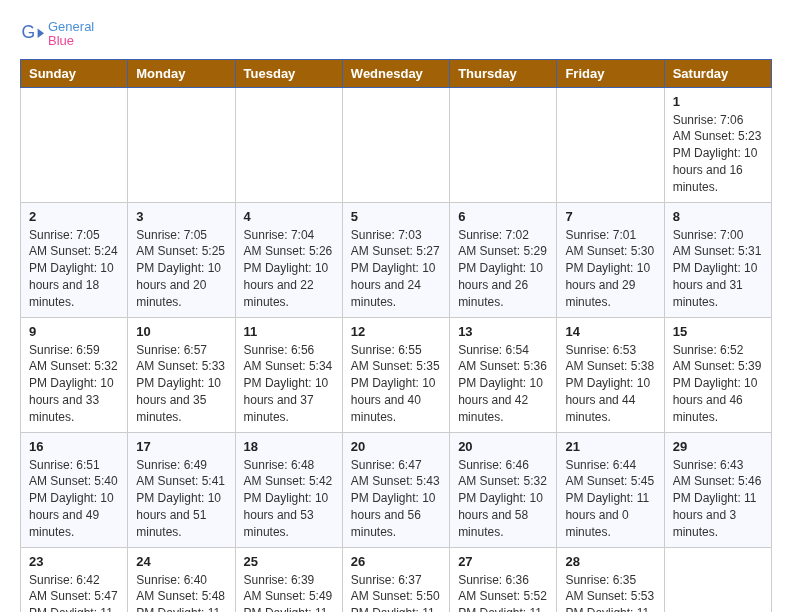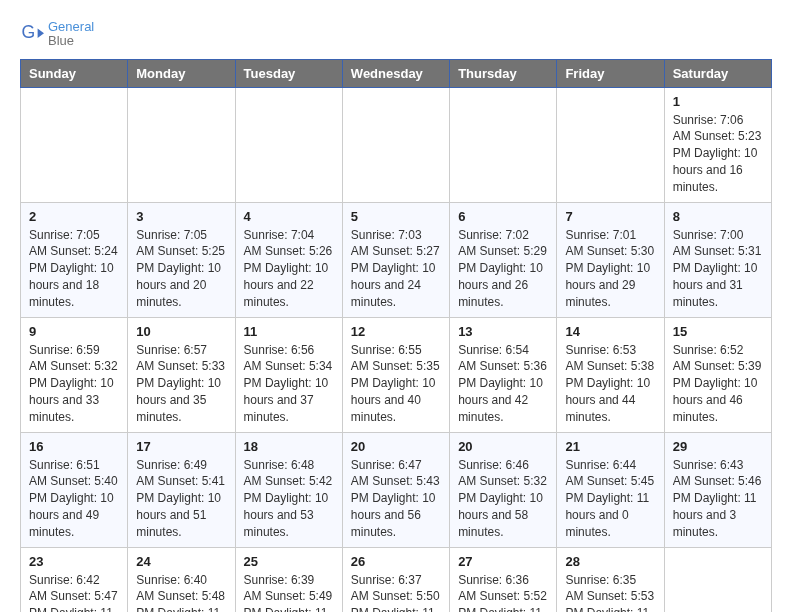--- a/index.html
+++ b/index.html
@@ -45,21 +45,21 @@
     .location-title {
       font-size: 16px;
       color: #555;
     }
     .calendar {
       width: 100%;
       border-collapse: collapse;
       border: 1px solid #ccc;
     }
     .calendar th {
-      background-color: #737373;
+      background-color: #a16207;
       color: #fff;
       font-size: 13px;
       font-weight: bold;
       padding: 6px 8px;
       text-align: left;
       border: 1px solid #3a62b0;
     }
     .calendar td {
       vertical-align: top;
       padding: 6px 8px;
@@ -93,21 +93,21 @@
 <body>
 
 <div class="header-section">
   <div class="logo">
     <svg class="logo-icon" viewBox="0 0 30 30">
       <text x="2" y="20" font-size="22" fill="#4472c4">G</text>
       <polygon points="22,8 30,14 22,20" fill="#4472c4"></polygon>
     </svg>
     <div class="logo-text">
       <div><span>General</span></div>
-      <div><span style="color:#737373">Blue</span></div>
+      <div><span style="color:#ec4899">Blue</span></div>
     </div>
   </div>
 </div>
 
 <table class="calendar">
   <thead>
     <tr>
     <th>Sunday</th>
         <th>Monday</th>
         <th>Tuesday</th>

